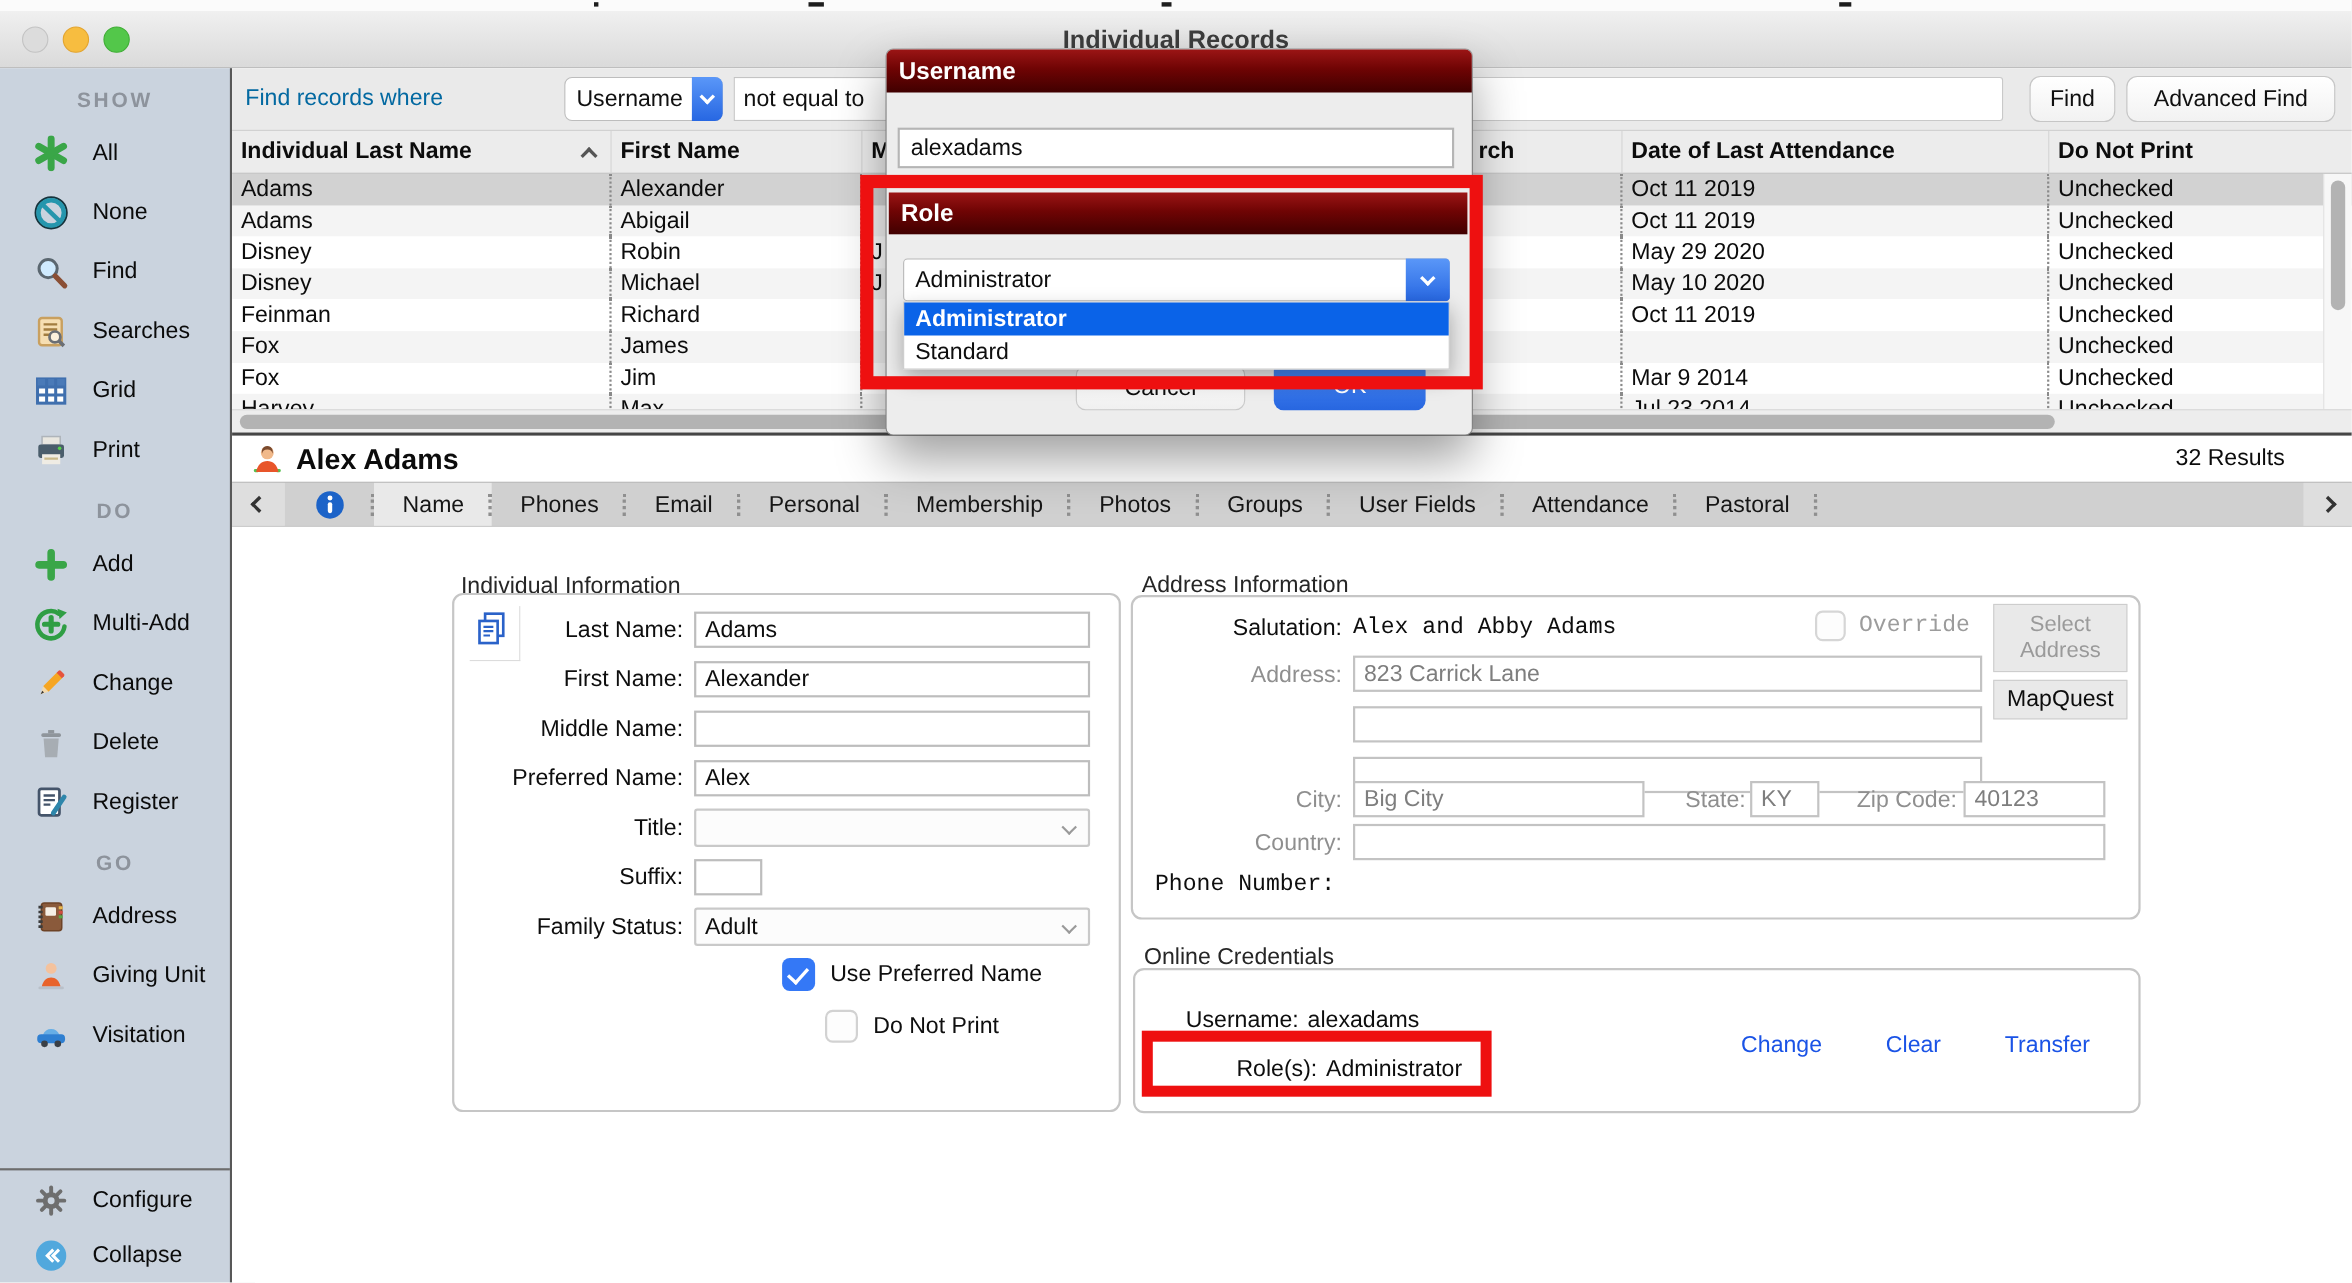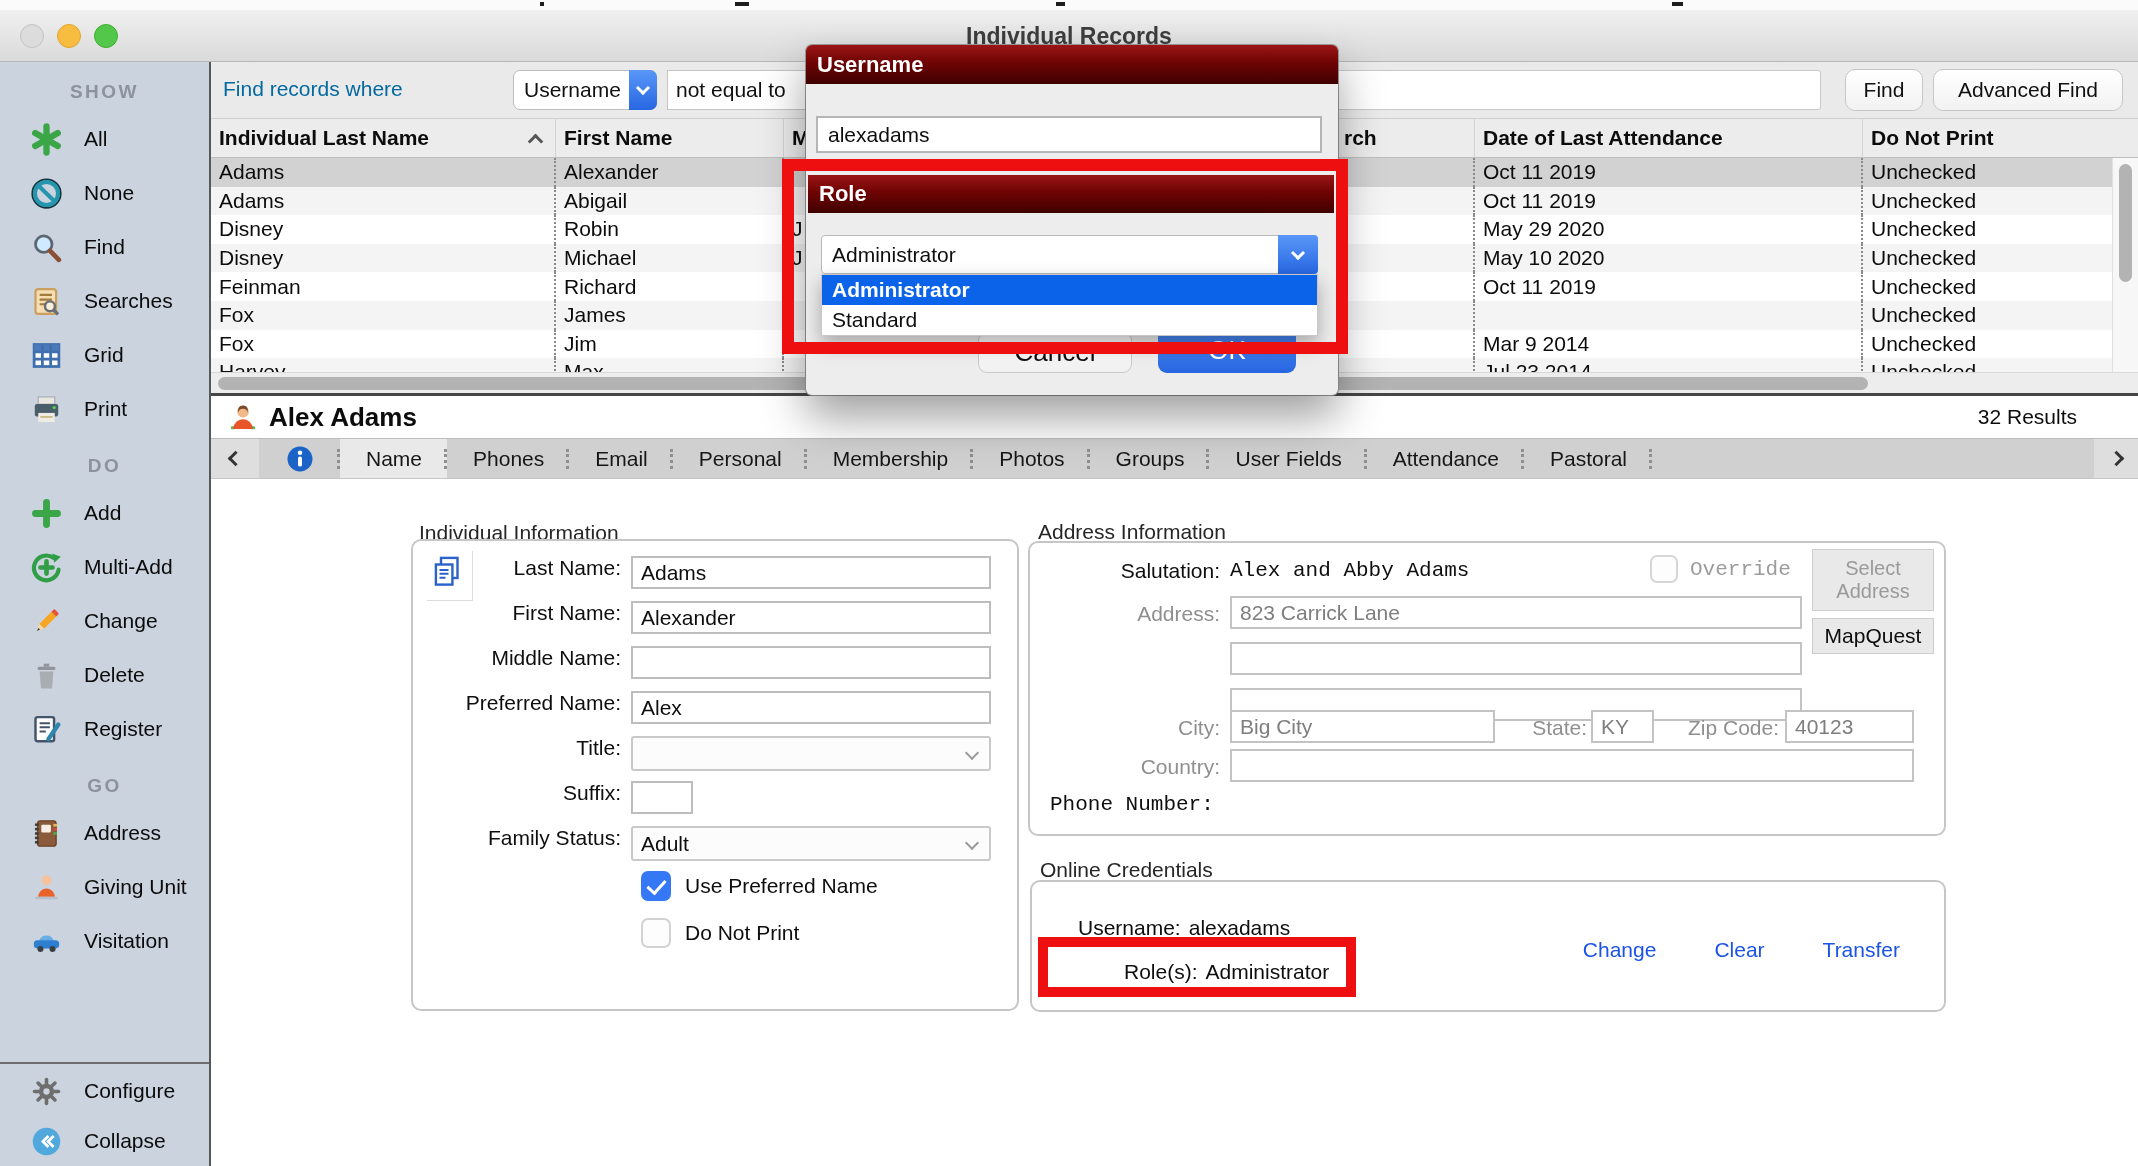--- a/index.html
+++ b/index.html
@@ -83,28 +83,28 @@
 
   
   .detail { flex:1; position:relative; background:#fff; }
   .group-title { position:absolute; font-size:21px; color:#262626; }
   .group-box { position:absolute; border:2px solid #c6c6c6; border-radius:10px; background:#fff; }
 
   .copy-ico { position:absolute; left:14px; top:10px; width:46px; height:50px; border-right:1px solid #dcdcdc; border-bottom:1px solid #dcdcdc; padding:2px; }
   .copy-ico svg { width:36px; height:38px; }
 
   .fi-rows { position:absolute; left:0; top:15px; width:100%; }
-  .fi-row { display:flex; height:33px; margin-bottom:12px; }
+  .fi-row { display:flex; align-items:center; height:33px; margin-bottom:12px; }
   .fi-row.gap { margin-top:6px; }
   .fi-label { width:218px; text-align:right; padding-right:10px; font-size:21px; color:#0e0e0e; flex:none; }
   .fi-input { width:360px; height:33px; border:2px solid #bdbdbd; font-size:21px; padding:0 8px; font-family:inherit; color:#0e0e0e; background:#fff; }
   .fi-input.small { width:62px; }
   .fi-select { position:relative; width:360px; height:35px; border:2px solid #c9c9c9; border-radius:3px; background:#fcfcfc; display:flex; align-items:center; padding-left:8px; font-size:21px; color:#0e0e0e; }
   .chev-gray { position:absolute; right:12px; top:10px; width:10px; height:10px; border-right:2.6px solid #9a9a9a; border-bottom:2.6px solid #9a9a9a; transform:rotate(45deg); }
-  .cb-row { display:flex; align-items:center; margin:8px 0 0 228px; }
+  .cb-row { display:flex; align-items:center; margin:8px 0 0 228px;justify-content:center; }
   .cb-row.second { margin-top:17px; }
   .cb { width:30px; height:30px; border-radius:7px; background:#fdfdfd; border:2px solid #d2d2d2; display:flex; align-items:center; justify-content:center; flex:none; }
   .cb.checked { background:#3478f6; border:none; }
   .cb.checked::after { content:""; width:8px; height:15px; border-right:3.2px solid #fff; border-bottom:3.2px solid #fff; transform:rotate(42deg); margin-bottom:3px; }
   .cb-label { margin-left:14px; font-size:21px; color:#0e0e0e; }
 
   
   .ad-label { position:absolute; width:190px; text-align:right; font-size:21px; color:#8f8f8f; }
   .ad-black { color:#0e0e0e; }
   .ad-value { position:absolute; font-size:21px; color:#0e0e0e;font-family:Liberation Mono, monospace; }
@@ -121,21 +121,21 @@
   .modal { position:absolute; left:806px; top:45px; width:532px; height:350px; background:#ededed; border-radius:6px; z-index:60; box-shadow:0 22px 45px rgba(0,0,0,.38), 0 0 0 1px #9e9e9e; }
   .modal-header { height:39px; border-radius:6px 6px 0 0; background:linear-gradient(180deg,#9b1515 0%,#6f0404 45%,#400000 100%); display:flex; align-items:center; padding-left:11px; color:#fff; font-size:22px; font-weight:bold; }
   .modal-input { position:absolute; left:10px; top:71px; width:506px; height:37px; border:2px solid #b5b5b5; background:#fff; font-size:21px; padding:0 10px; font-family:inherit; color:#0e0e0e; }
   .role-header { position:absolute; left:2px; top:130px; width:526px; height:38px; background:linear-gradient(180deg,#9b1515 0%,#6f0404 45%,#400000 100%); display:flex; align-items:center; padding-left:11px; color:#fff; font-size:22px; font-weight:bold; }
   .combo { position:absolute; left:15px; top:190px; width:497px; height:39px; background:#fff; border:1px solid #b8b8b8; border-radius:4px; display:flex; align-items:center; }
   .combo .txt { flex:1; padding-left:10px; font-size:21px; color:#0e0e0e; }
   .combo .blue-cap { width:40px; height:39px; border-radius:0 4px 4px 0; }
   .dropdown-list { position:absolute; left:15px; top:229px; width:497px; background:#fff; border:1px solid #c9c9c9; box-shadow:0 8px 18px rgba(0,0,0,.3); z-index:5; }
   .dd-opt { height:30px; display:flex; align-items:center; padding-left:10px; font-size:21px; color:#0e0e0e; }
   .dd-opt.selected { background:#0a63e8; color:#fff; font-weight:bold; }
-  .m-btn { position:absolute; border-radius:9px; font-size:26px; font-family:inherit; border:1px solid #c9c9c9; }
+  .m-btn { position:absolute; border-radius:9px; font-size:21px; font-family:inherit; border:1px solid #c9c9c9; }
   .m-cancel { left:172px; top:287px; width:154px; height:41px; background:linear-gradient(#fdfdfd,#f0f0f0); color:#0e0e0e; }
   .m-ok { left:352px; top:283px; width:138px; height:45px; background:linear-gradient(#4d8cf6,#2766e0); border:none; color:#fff; }
 
   
   .annot { position:absolute; border-style:solid; border-color:#ee1010; z-index:120; pointer-events:none; }
   .annot.r1 { left:782px; top:159px; width:566px; height:195px; border-width:12px; }
   .annot.r2 { left:1038px; top:937px; width:318px; height:60px; border-width:10px; }
 </style>
 </head>
 <body>

